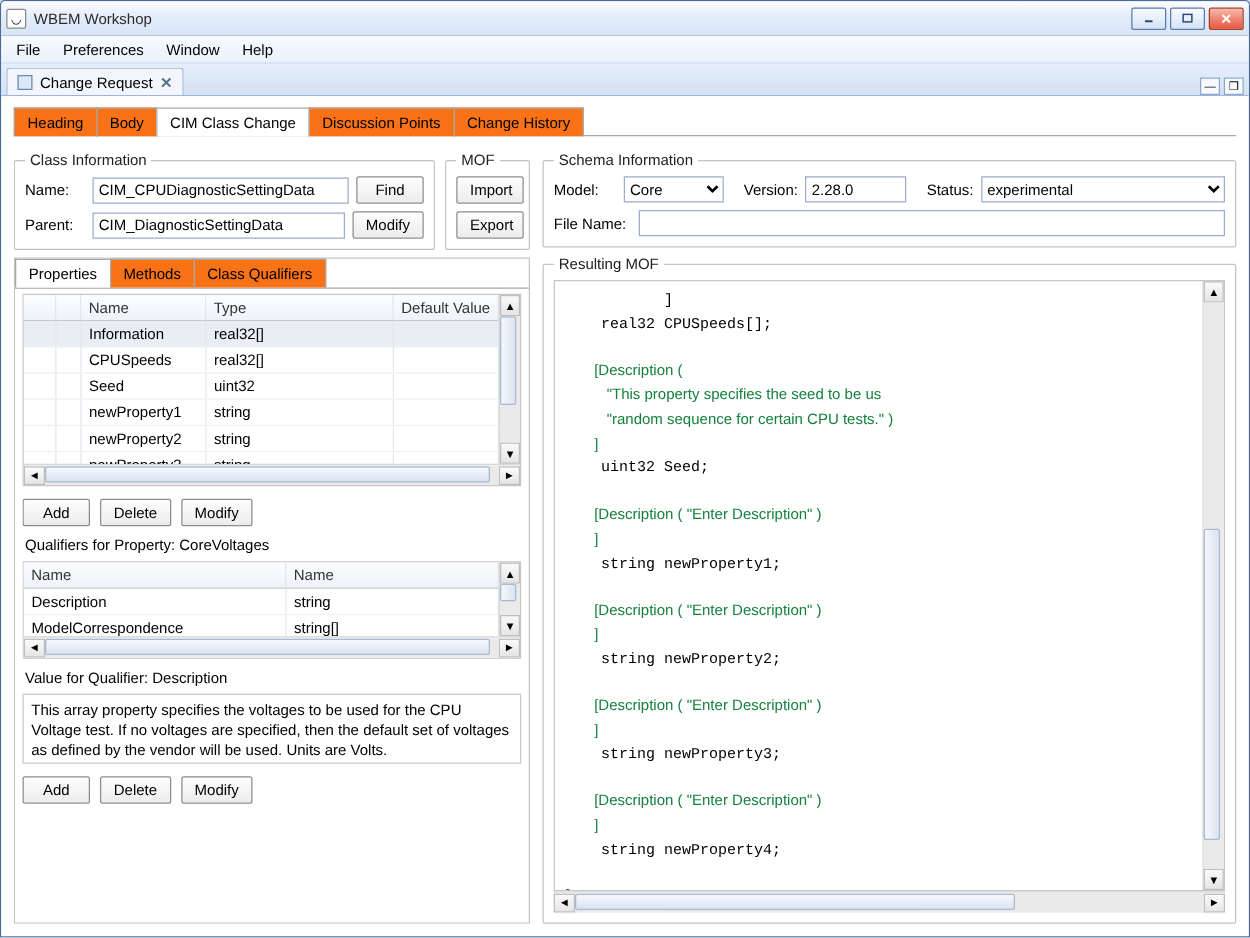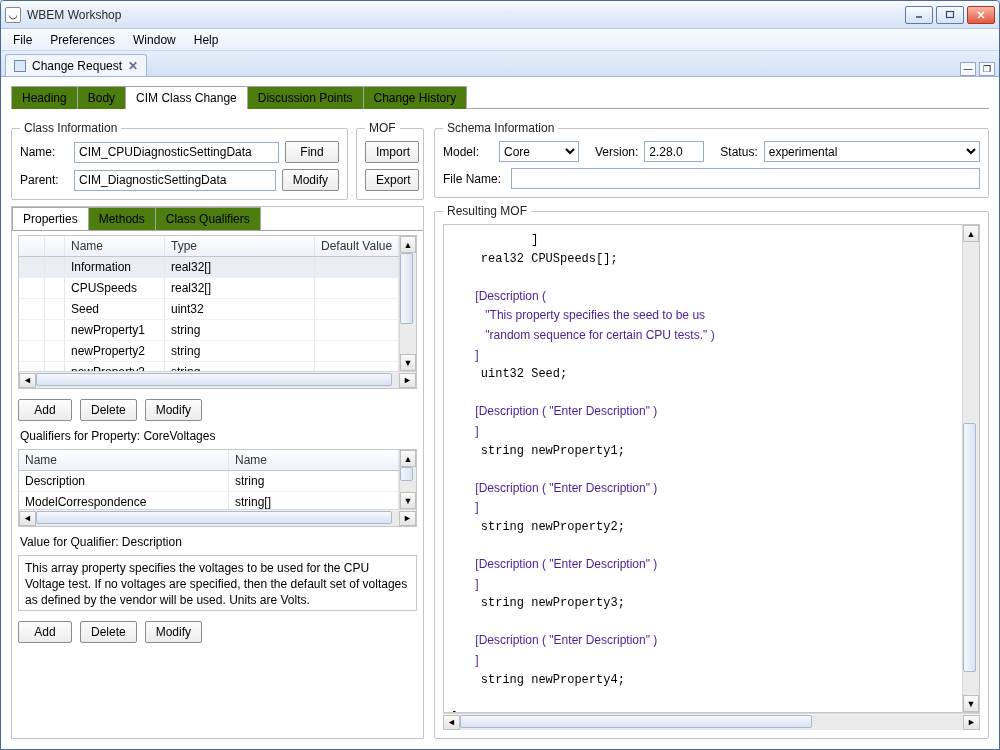--- a/index.html
+++ b/index.html
@@ -15,21 +15,21 @@
   .menubar { height:22px; background:linear-gradient(#f7fbff,#e9f1fb); border-bottom:1px solid #c6d6ec; display:flex; align-items:center; padding:0 4px; gap:2px;}
   .menubar .mi { padding:2px 8px; cursor:pointer; }
   .editor-tabs { height:26px; background:linear-gradient(#e6eefb,#d3e1f4); border-bottom:1px solid #9bb6da; display:flex; align-items:flex-end; padding:0 4px;}
   .etab { display:flex; align-items:center; height:22px; background:#f2f6fc; border:1px solid #9bb6da; border-bottom:none; padding:0 8px; gap:6px; border-radius:3px 3px 0 0;}
   .etab .ico { width:12px; height:12px; border:1px solid #6a88b5; background:#dce8f8; }
   .etab .x { cursor:pointer; color:#5b6f8d; font-weight:bold;}
   .editor-tabs .spacer { flex:1; }
   .wctrl { width:16px; height:14px; border:1px solid #8ea7cc; background:#f6faff; margin-left:3px; display:flex; align-items:center; justify-content:center; cursor:pointer; font-size:9px;}
   .content { flex:1; display:flex; flex-direction:column; background:#fff; padding:8px 10px 10px 10px; gap:4px; overflow:hidden;}
   .tabs { display:flex; border-bottom:1px solid #a7a7a7; }
-  .tab { padding:4px 10px; border:1px solid #a7a7a7; border-bottom:none; background:#4d7c0f; margin-right:-1px; cursor:pointer; position:relative; top:1px;}
+  .tab { padding:4px 10px; border:1px solid #a7a7a7; border-bottom:none; background:#f97316; margin-right:-1px; cursor:pointer; position:relative; top:1px;}
   .tab.active { background:#fff; }
   .mainrow { flex:1; display:flex; gap:10px; padding-top:8px; overflow:hidden;}
   .leftcol { width:413px; display:flex; flex-direction:column; gap:6px; }
   .rightcol { flex:1; display:flex; flex-direction:column; gap:6px; }
   fieldset { border:1px solid #c4c4c4; border-radius:2px; padding:6px 8px 8px 8px; margin:0; min-width:0;}
   legend { padding:0 4px; color:#222; }
   .row { display:flex; align-items:center; gap:6px; }
   .lbl { width:48px; }
   input[type=text] { border:1px solid #9aaccb; height:21px; padding:0 4px; background:#fff;}
   select { border:1px solid #9aaccb; height:21px; background:#fff;}
@@ -51,21 +51,21 @@
   .hscroll .track { flex:1; height:15px; background:#eaeaea; position:relative;}
   .hscroll .thumb { position:absolute; top:0; height:13px; background:linear-gradient(#f5f8fd,#d9e3f1); border:1px solid #a8b9d1; border-radius:2px;}
   .vscroll { width:17px; background:#f1f1f1; border-left:1px solid #d7d7d7; display:flex; flex-direction:column; }
   .vscroll .arrow { height:17px; border:1px solid #bfbfbf; background:linear-gradient(#fafafa,#e5e5e5); display:flex; align-items:center; justify-content:center; cursor:pointer; font-size:9px;}
   .vscroll .track { flex:1; background:#eaeaea; position:relative;}
   .vscroll .thumb { position:absolute; left:0; width:13px; background:linear-gradient(90deg,#f5f8fd,#d9e3f1); border:1px solid #a8b9d1; border-radius:2px;}
   .btnrow { display:flex; gap:8px; padding-top:6px;}
   .valbox { border:1px solid #c7c7c7; background:#fff; padding:4px 6px; height:56px; overflow:hidden; line-height:1.35;}
   .mofbox { flex:1; border:1px solid #c7c7c7; background:#fff; display:flex; min-height:0;}
   .moftext { flex:1; padding:6px 8px; font-family:"Courier New",monospace; font-size:12px; white-space:pre; overflow:hidden; line-height:1.55;}
-  .moftext .qual { color:#4c1d95; }
+  .moftext .qual { color:#15803d; }
   .propbox { flex:1; display:flex; flex-direction:column; min-height:0; border:1px solid #c4c4c4; padding:0;}
   .propbox > .subtabs { border-bottom:1px solid #a7a7a7;}
   .propbox .inner { padding:4px 6px 6px 6px; display:flex; flex-direction:column; gap:4px; flex:1; min-height:0;}
   .col-icon { width:26px; border-right:1px solid #e1e6ef;}
   .col-flag { width:20px; border-right:1px solid #e1e6ef;}
 </style>
 </head>
 <body>
 
 <div class="window">
@@ -280,21 +280,21 @@
         </div>
       </div>
 
       <div class="rightcol">
         <fieldset>
           <legend>Schema Information</legend>
           <div class="row" style="margin-bottom:6px;">
             <span style="width:50px">Model:</span>
             <select style="width:80px"><option>Core</option></select>
             <span style="margin-left:10px">Version:</span>
-            <input type="text" style="width: 60px;" value="2.28.0">
+            <input type="text" style="width: 81px;" value="2.28.0">
             <span style="margin-left:10px">Status:</span>
             <select style="flex:1"><option>experimental</option></select>
           </div>
           <div class="row">
             <span style="width:62px">File Name:</span>
             <input type="text" style="flex: 1 1 0%;" value="">
           </div>
         </fieldset>
 
         <fieldset style="flex:1; display:flex; flex-direction:column; min-height:0;">

